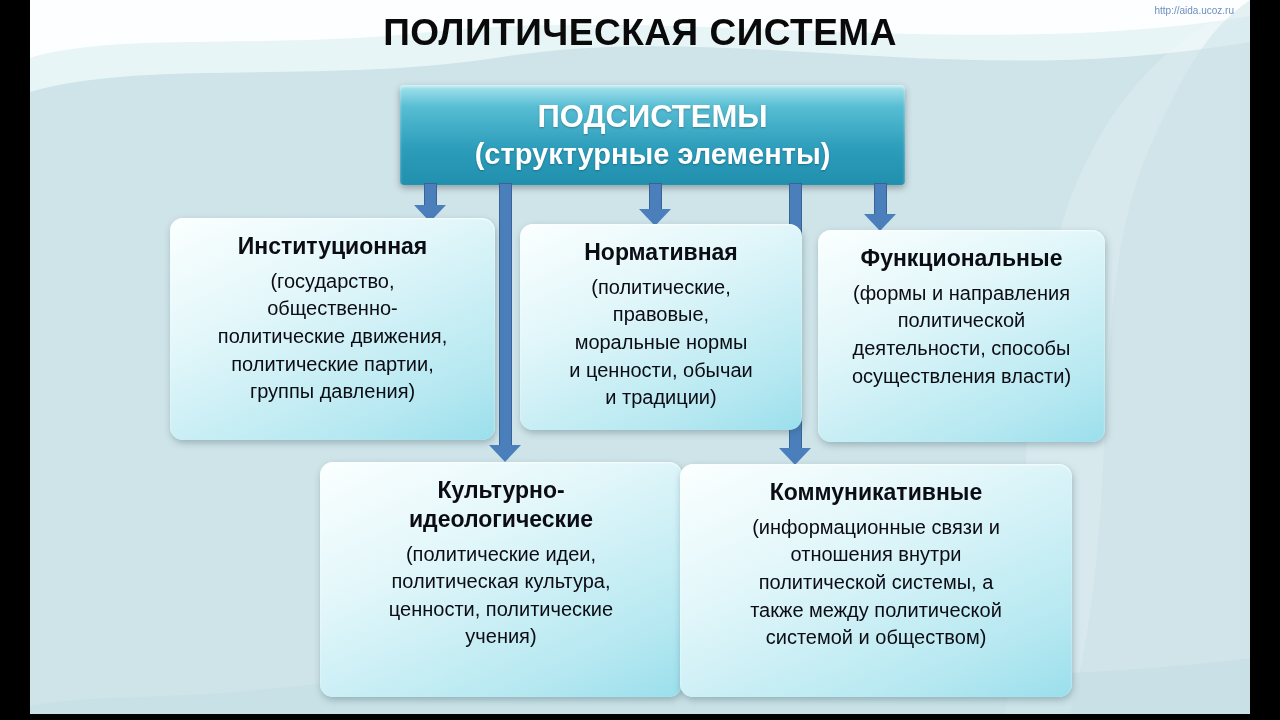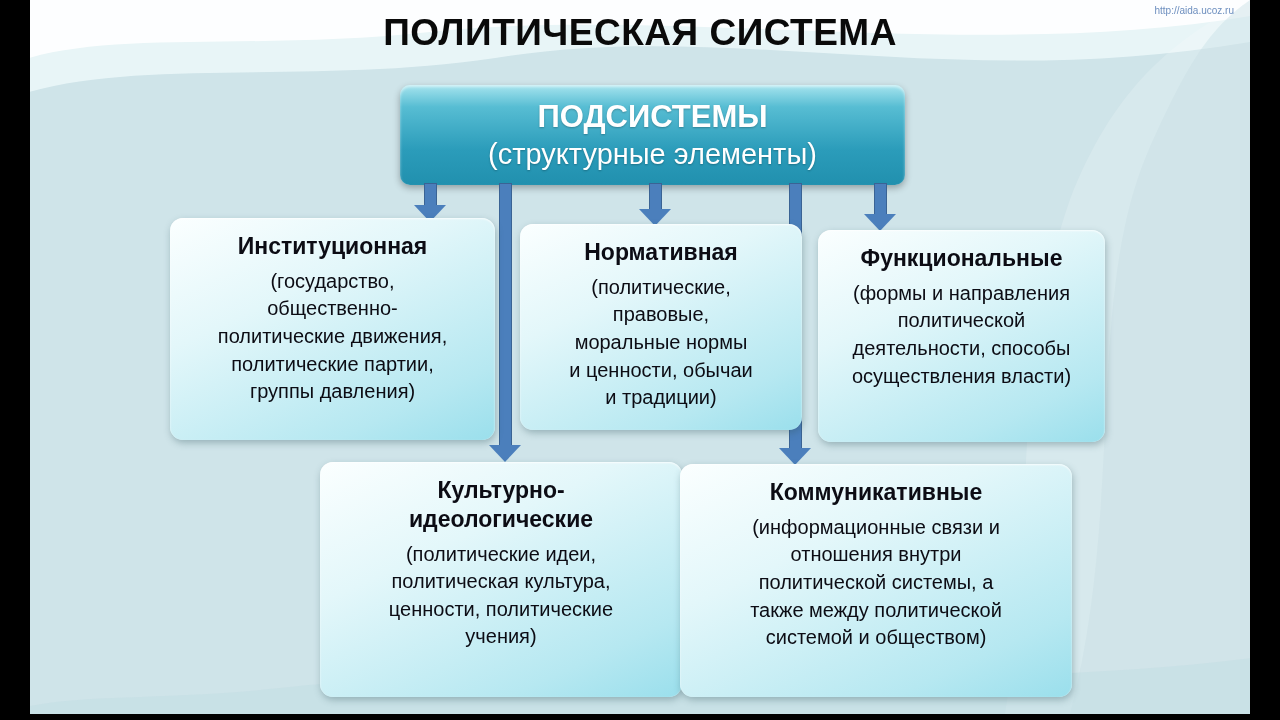--- a/index.html
+++ b/index.html
@@ -49,37 +49,37 @@
     right: 16px;
     font-size: 10px;
     color: #6d8fbf;
   }
   .rootbox {
     position: absolute;
     left: 370px;
     top: 85px;
     width: 505px;
     height: 100px;
-    border-radius: 10px;
+    border-radius: 4px;
     background: linear-gradient(180deg, #a6e4ee 0%, #57bdd3 22%, #2b9cba 65%, #2190ae 100%);
     box-shadow: 0 3px 7px rgba(0,0,0,0.3), inset 0 2px 3px rgba(255,255,255,0.55);
     color: #ffffff;
     text-align: center;
     display: flex;
     flex-direction: column;
     justify-content: center;
     gap: 3px;
   }
   .rootbox .l1 {
     font-weight: bold;
     font-size: 31px;
     text-shadow: 0 1px 2px rgba(0,0,0,0.25);
   }
   .rootbox .l2 {
-    font-weight: normal;
+    font-weight: bold;
     font-size: 29px;
     text-shadow: 0 1px 2px rgba(0,0,0,0.25);
   }
   .arrow {
     position: absolute;
     width: 32px;
     display: flex;
     flex-direction: column;
     align-items: center;
   }

